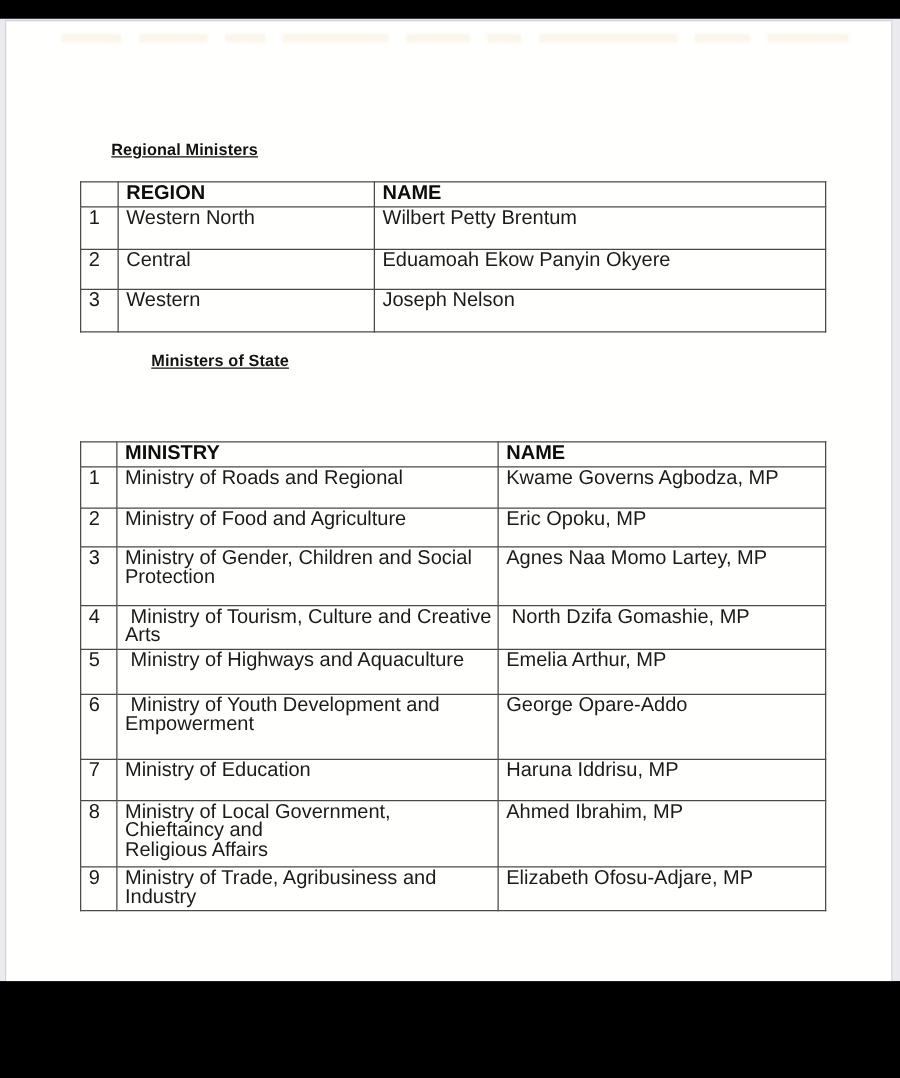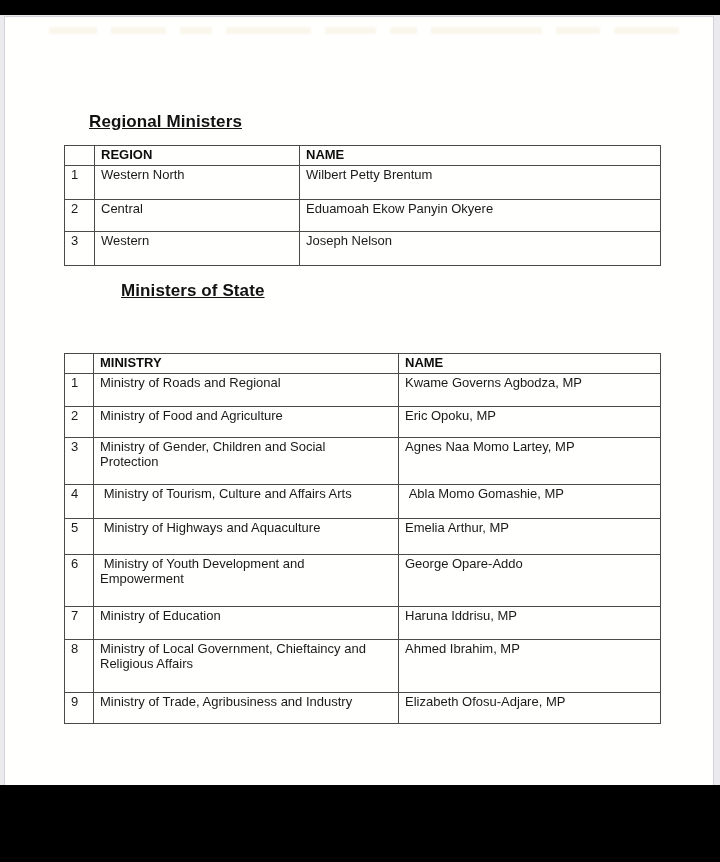--- a/index.html
+++ b/index.html
@@ -28,36 +28,36 @@
   .artifact-row {
     position: absolute; top: 10px; left: 44px; right: 34px; height: 7px;
     display: flex; gap: 14px;
     filter: blur(1px); opacity: .55;
   }
   .artifact-row span { background: #f6efdd; height: 100%; display: block; }
 
   .doc-title {
     position: absolute;
     left: 84px;
-    font-size: 17px;
+    font-size: 13px;
     font-weight: bold;
     color: #121212;
     text-decoration: underline;
     letter-spacing: .1px;
   }
   .title-1 { top: 95px; }
   .title-2 { top: 264px; margin-left: 32px; }
 
   table.doc-table {
     position: absolute;
     left: 59px;
     width: 596px;
     border-collapse: collapse;
     table-layout: fixed;
-    font-size: 13px;
+    font-size: 16px;
     color: #1a1a1a;
   }
   .table-1 { top: 128px; }
   .table-2 { top: 296px; margin-top: 40px; }
 
   .doc-table th, .doc-table td {
     border: 1px solid #4a4a4a;
     vertical-align: top;
     text-align: left;
     padding: 1px 4px 2px 6px;
@@ -174,22 +174,22 @@
           <td>Eric Opoku, MP</td>
         </tr>
         <tr>
           <td>3</td>
           <td>Ministry of Gender, Children and Social
 Protection</td>
           <td>Agnes Naa Momo Lartey, MP</td>
         </tr>
         <tr>
           <td>4</td>
-          <td> Ministry of Tourism, Culture and Affairs Arts</td>
-          <td> Abla Momo Gomashie, MP</td>
+          <td> Ministry of Tourism, Culture and Creative Arts</td>
+          <td> North Dzifa Gomashie, MP</td>
         </tr>
         <tr>
           <td>5</td>
           <td> Ministry of Highways and Aquaculture</td>
           <td>Emelia Arthur, MP</td>
         </tr>
         <tr>
           <td>6</td>
           <td> Ministry of Youth Development and
 Empowerment</td>

